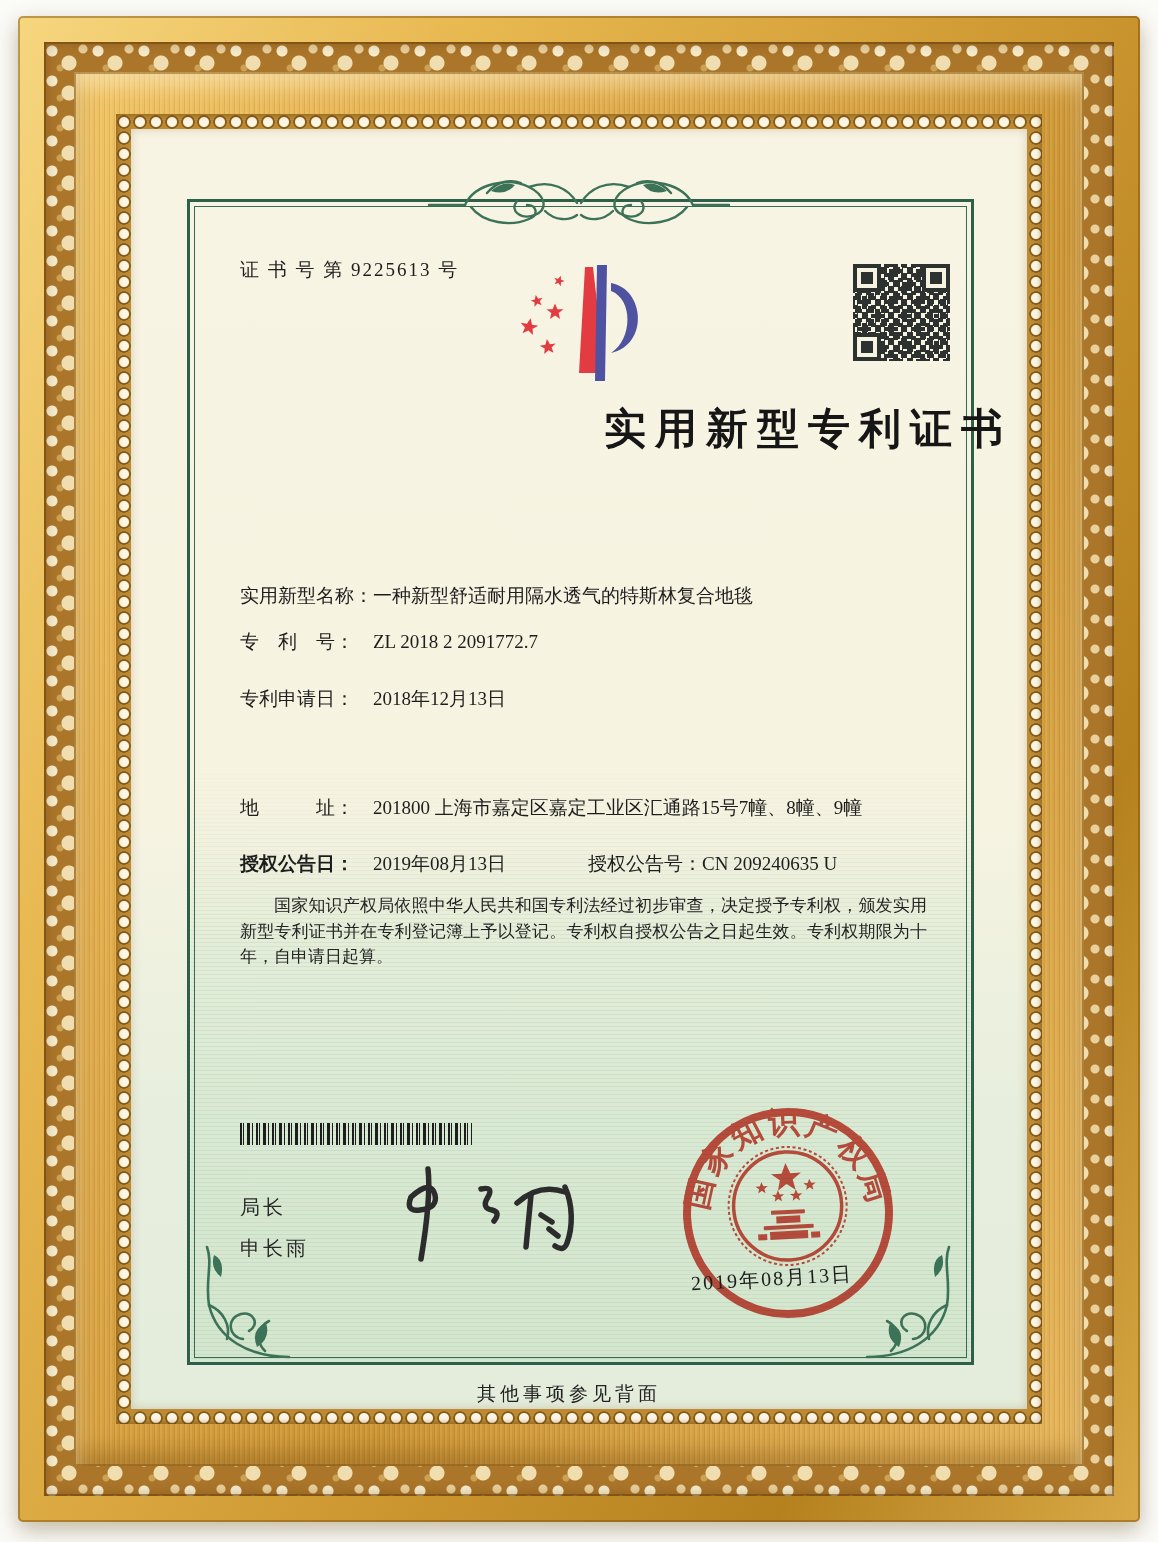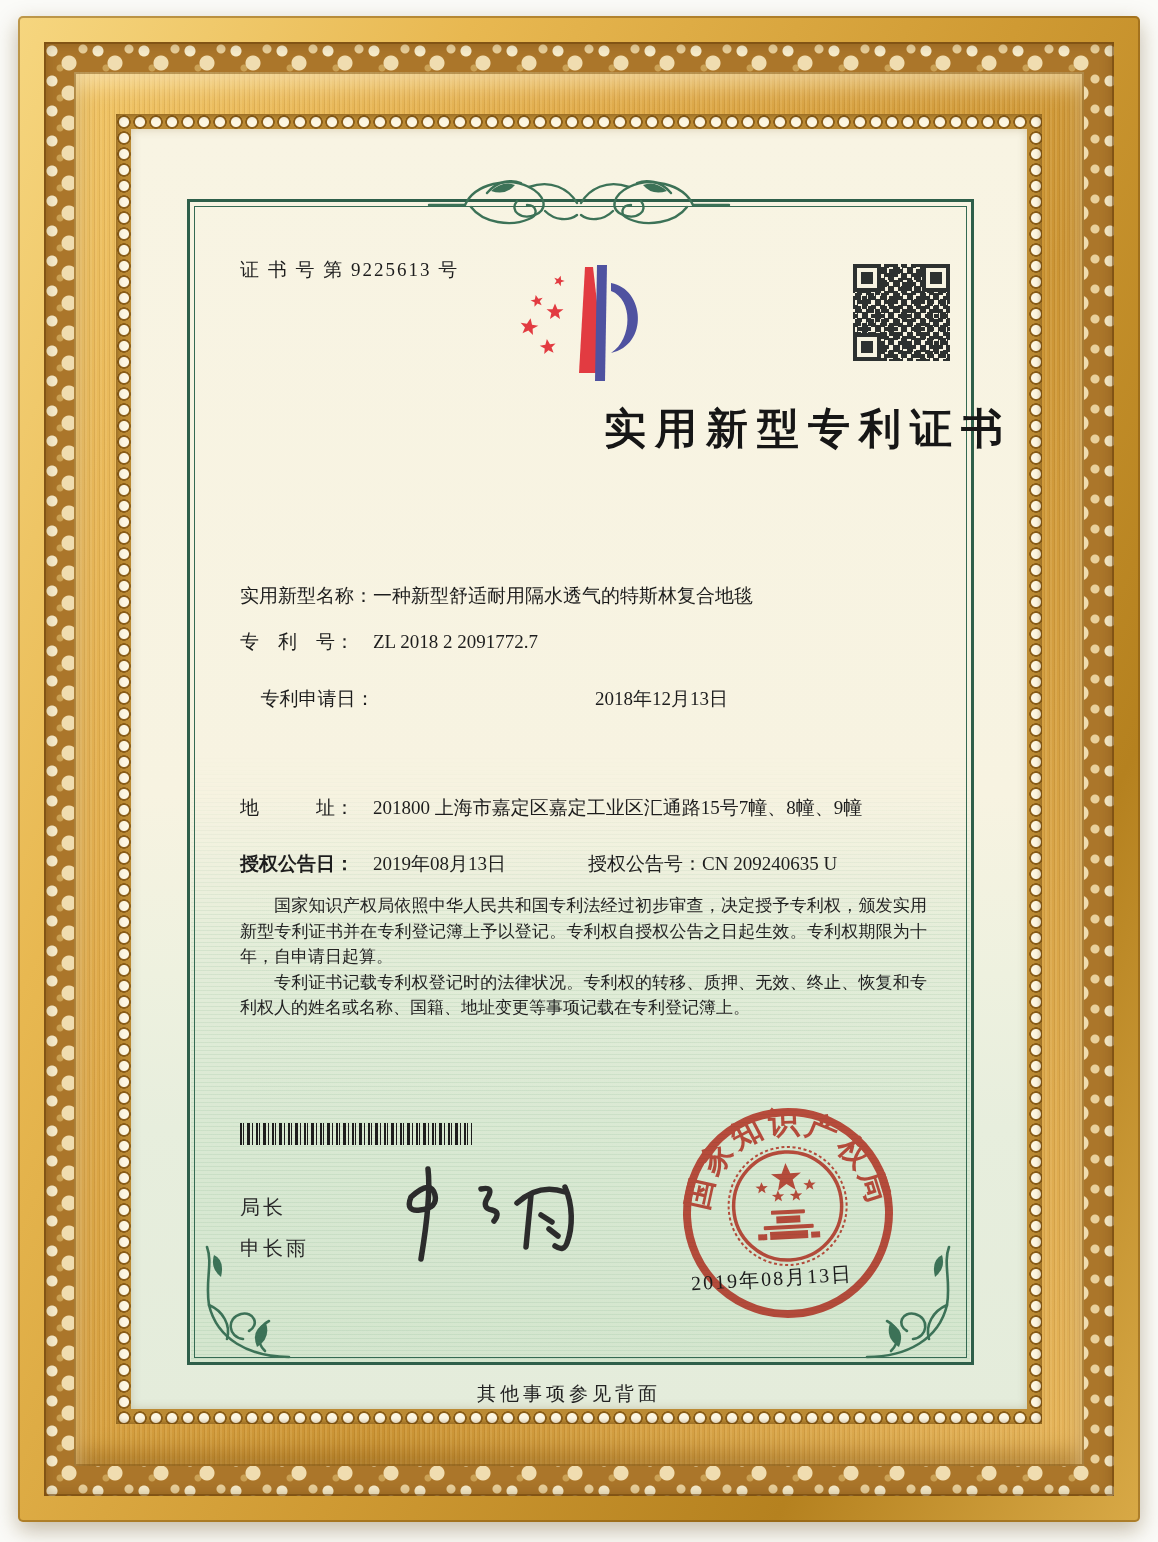--- a/index.html
+++ b/index.html
@@ -179,37 +179,36 @@
           </div>
 
           <div class="title">实用新型专利证书</div>
 
           <div class="field-row" style="top:411px;margin-top:44px;">
             <span class="field-label">实用新型名称：</span><span class="field-value">一种新型舒适耐用隔水透气的特斯林复合地毯</span>
           </div>
           <div class="field-row" style="top:501px;">
             <span class="field-label">专　利　号：</span><span class="field-value">ZL 2018 2 2091772.7</span>
           </div>
-          <div class="field-row" style="top:558px;text-align:center;">
+          <div class="field-row" style="top:558px;">
             <span class="field-label">专利申请日：</span><span class="field-value">2018年12月13日</span>
           </div>
           <div class="field-row" style="top:667px;">
             <span class="field-label">地　　　址：</span><span class="field-value">201800 上海市嘉定区嘉定工业区汇通路15号7幢、8幢、9幢</span>
           </div>
 
           <div class="grant-row">
             <span class="grant-label">授权公告日：</span><span>2019年08月13日</span>
             <span class="grant-pair2">
               <span>授权公告号：</span><span>CN 209240635 U</span>
             </span>
           </div>
 
           <div class="body-text">
             <p>国家知识产权局依照中华人民共和国专利法经过初步审查，决定授予专利权，颁发实用新型专利证书并在专利登记簿上予以登记。专利权自授权公告之日起生效。专利权期限为十年，自申请日起算。</p>
-            <p>专利证书记载专利权登记时的法律状况。专利权的转移、质押、无效、终止、恢复和专利权人的姓名或名称、国籍、地址变更等事项记载在专利登记簿上。</p>
           </div>
 
           <div class="barcode"></div>
 
           <div class="signer">
             <div>局长</div>
             <div>申长雨</div>
           </div>
 
           <svg class="signature" width="220" height="104" viewBox="0 0 220 104">

